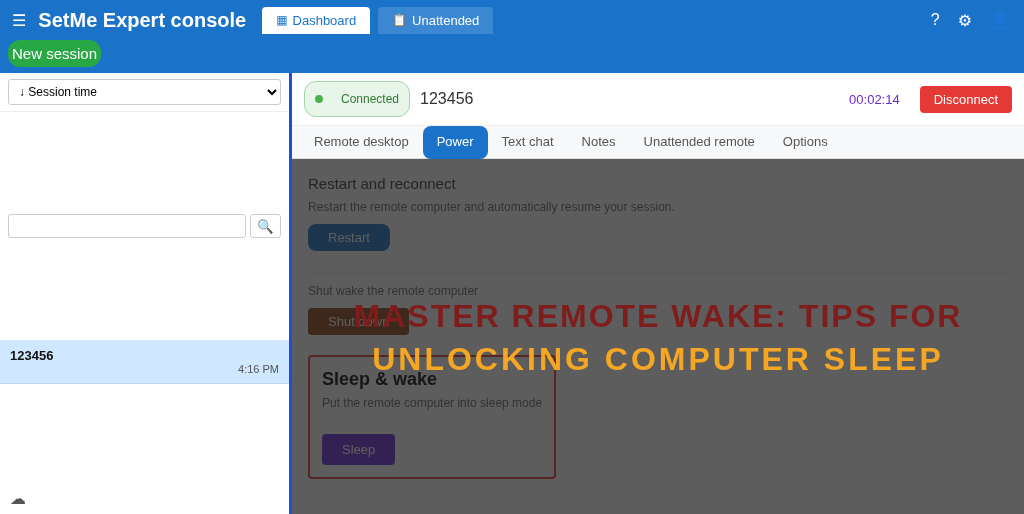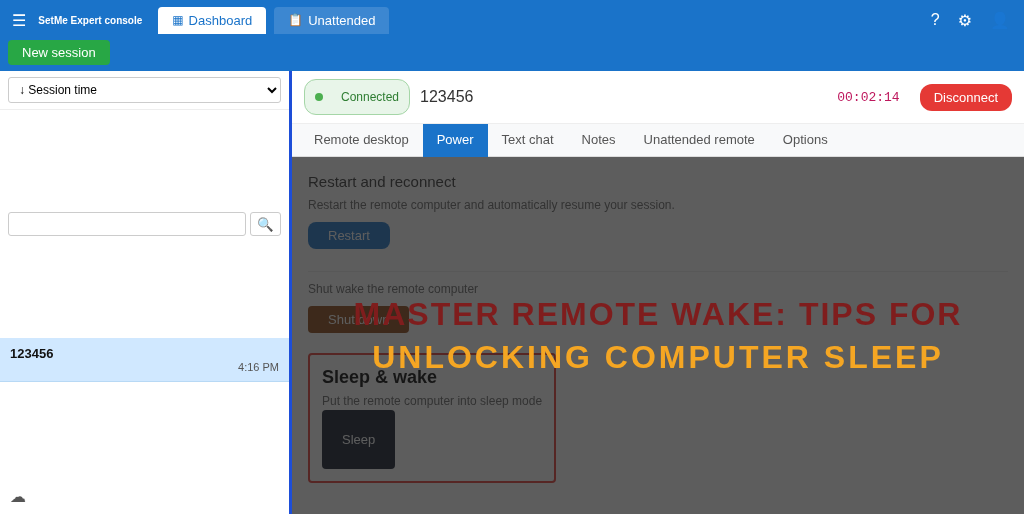--- a/index.html
+++ b/index.html
@@ -3,37 +3,37 @@
   <meta charset="utf-8">
   <style>
     * { box-sizing: border-box; margin: 0; padding: 0; }
     body { font-family: -apple-system, BlinkMacSystemFont, 'Segoe UI', Arial, sans-serif; font-size: 13px; background: #f0f0f0; overflow: hidden; width: 1024px; height: 514px; }
 
     
     .top-nav {
       display: flex; align-items: center; background: #1a73c9; height: 40px; padding: 0 8px; gap: 8px;
     }
     .hamburger-icon { color: white; font-size: 16px; cursor: pointer; padding: 4px; }
-    .app-title { color: white; font-weight: 600; font-size: 10px; flex: 0 0 auto; margin-right: 8px; }
+    .app-title { color: white; font-weight: 600; font-size: 20px; flex: 0 0 auto; margin-right: 8px; }
     .nav-tab {
       display: flex; align-items: center; gap: 5px; padding: 6px 14px; border-radius: 4px 4px 0 0;
       background: rgba(255,255,255,0.15); color: white; cursor: pointer; font-size: 13px; border: none;
     }
     .nav-tab.active { background: white; color: #1a73c9; }
     .nav-tab-icon { font-size: 12px; }
     .nav-right { margin-left: auto; display: flex; gap: 6px; align-items: center; }
     .nav-icon-btn { background: none; border: none; color: white; cursor: pointer; font-size: 16px; padding: 4px 6px; }
 
     
     .sub-nav {
       background: #1a73c9; padding: 0 8px 6px 8px; display: flex; align-items: center;
     }
     .new-session-btn {
-      background: #28a745; color: white; border: none; border-radius: 4px;
-      padding: 5px 14px; font-size: 13px; cursor: pointer; font-weight: 500;
+      background: #28a745; color: white; border: none; border-radius: 12px;
+      padding: 5px 4px; font-size: 15px; cursor: pointer; font-weight: 500;
     }
 
     
     .main-layout { display: flex; height: calc(514px - 40px - 31px); }
 
     
     .sidebar {
       width: 292px; background: white; border-right: 3px solid #1d4ed8; display: flex; flex-direction: column;
       flex-shrink: 0;
       justify-content: space-between;
@@ -62,62 +62,62 @@
     
     .connection-bar {
       display: flex; align-items: center; padding: 8px 12px; border-bottom: 1px solid #eee; gap: 10px;
     }
     .connected-badge {
       display: flex; align-items: center; gap: 18px; background: #e8f5e9; border: 1px solid #a5d6a7;
       border-radius: 12px; padding: 10px 10px; font-size: 12px; color: #2e7d32; font-weight: 500;
     }
     .connected-dot { width: 8px; height: 8px; border-radius: 50%; background: #4caf50; }
     .session-number { font-size: 16px; font-weight: 500; color: #333; flex: 1; }
-    .session-timer { font-size: 13px; color: #be185d; margin-right: 10px; font-family: Liberation Mono, monospace; }
+    .session-timer { font-size: 13px; color: #6d28d9; margin-right: 10px; }
     .disconnect-btn {
-      background: #e53935; color: white; border: none; border-radius: 12px;
+      background: #e53935; color: white; border: none; border-radius: 4px;
       padding: 6px 14px; font-size: 13px; cursor: pointer;
     }
 
     
     .tabs-bar {
       display: flex; border-bottom: 1px solid #ddd; background: #f8f9fa; padding: 0 8px;
     }
     .tab-btn {
       padding: 8px 14px; border: none; background: none; cursor: pointer; font-size: 13px;
       color: #555; border-bottom: 2px solid transparent; margin-bottom: -1px;
     }
-    .tab-btn.active { color: white; background: #1a73c9; border-radius: 0; border-bottom: 2px solid #1a73c9; }
+    .tab-btn.active { color: white; background: #1a73c9; border-radius: 8px; border-bottom: 2px solid #1a73c9; }
 
     
     .panel-content { padding: 16px; overflow-y: auto; flex: 1; position: relative; }
 
     .section-title { font-size: 15px; font-weight: 500; color: #333; margin-bottom: 8px; }
     .section-desc { font-size: 12px; color: #666; margin-bottom: 10px; }
 
     .action-btn-restart {
       background: #1a73c9; color: white; border: none; border-radius: 8px;
       padding: 6px 20px; font-size: 13px; cursor: pointer; margin-bottom: 12px;
     }
     .action-btn-shutdown {
       background: #8B4513; color: white; border: none; border-radius: 4px;
       padding: 6px 20px; font-size: 13px; cursor: pointer; margin-bottom: 12px;
     }
     .action-btn-sleep {
-      background: #0f172a; color: white; border: none; border-radius: 4px;
-      padding: 22px 20px; font-size: 13px; cursor: pointer;
+      background: #6d28d9; color: white; border: none; border-radius: 4px;
+      padding: 8px 20px; font-size: 13px; cursor: pointer;
     }
 
     .section-divider { border: none; border-top: 1px solid #eee; margin: 10px 0; }
 
     .sleep-wake-box {
       border: 2px solid #e53935; border-radius: 4px; padding: 12px; display: inline-block; margin-top: 8px;
     }
     .sleep-wake-title { font-size: 18px; font-weight: 700; margin-bottom: 6px; }
-    .sleep-wake-desc { font-size: 12px; color: #666; margin-bottom: 2px; }
+    .sleep-wake-desc { font-size: 12px; color: #666; margin-bottom: 24px; }
 
     
     .overlay {
       position: absolute; top: 0; left: 0; right: 0; bottom: 0;
       background: rgba(30,30,30,0.72); display: flex; flex-direction: column;
       justify-content: center; align-items: center; z-index: 10;
     }
     .overlay-line1 {
       font-size: 32px; font-weight: 700; color: #7f1d1d; letter-spacing: 2px;
       text-transform: uppercase; text-align: center;

